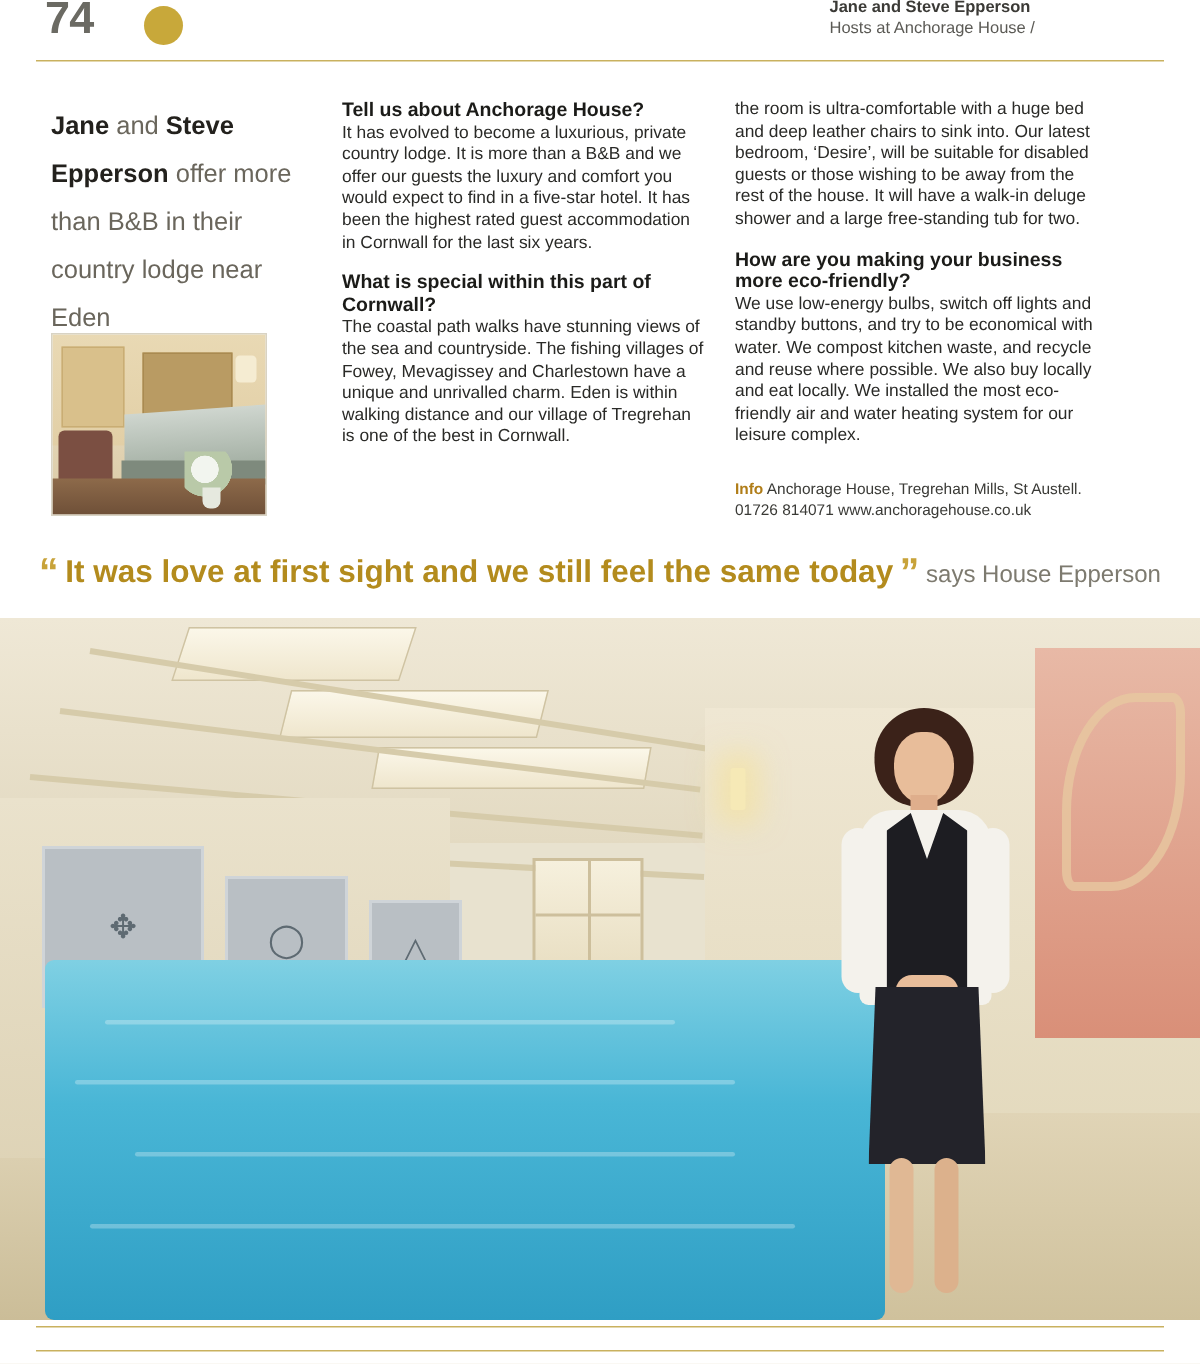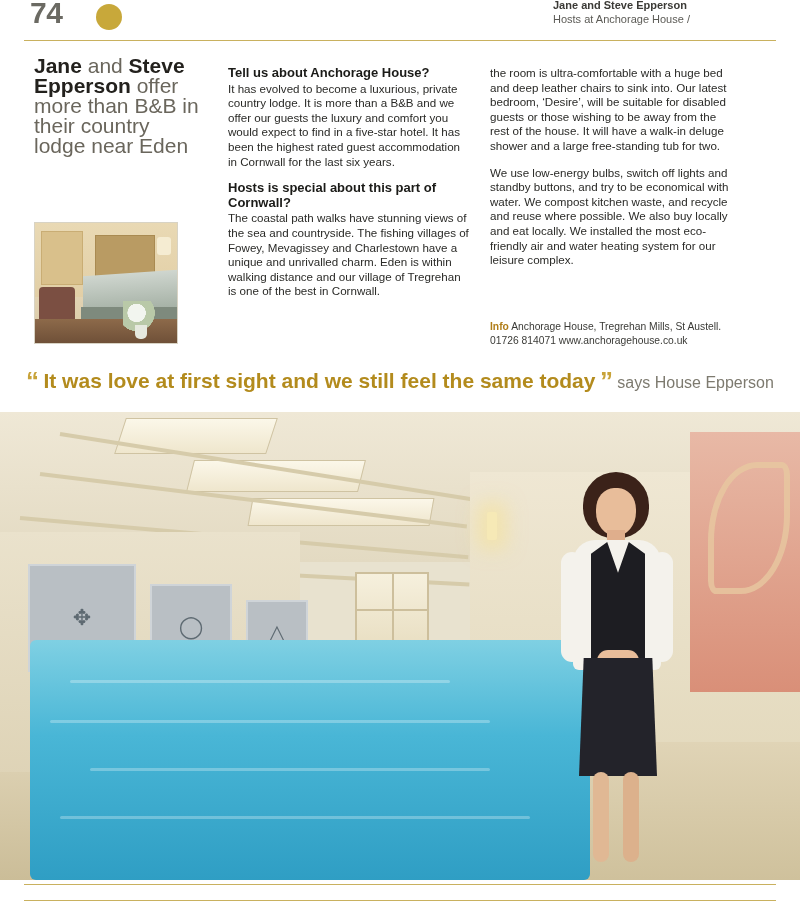--- a/index.html
+++ b/index.html
@@ -61,24 +61,24 @@
     left: 24px;
     width: 752px;
     height: 1px;
     background: #c9b15f;
   }
   .rule-top { top: 40px; }
 
   
   .lede {
     position: absolute;
-    left: 34px; top: 56px;
+    left: 34px; top: 68px;
     width: 165px;
-    font-size: 21px;
-    line-height: 20px;
+    font-size: 17px;
+    line-height: 32px;
     color: #6a665c;
   }
   .lede b { color: #23211d; font-weight: 700; }
 
   .room-photo {
     position: absolute;
     left: 34px; top: 222px;
     width: 142px; height: 120px;
     border: 1px solid #d8d3c4;
     overflow: hidden;
@@ -359,28 +359,29 @@
   <div class="chair"></div>
   <div class="floor"></div>
   <div class="flowers"></div>
   <div class="vase"></div>
 </div>
 
 <div class="col col-1">
   <p class="qhead">Tell us about Anchorage House?</p>
   <p class="ptext">It has evolved to become a luxurious, private country lodge. It is more than a B&amp;B and we offer our guests the luxury and comfort you would expect to find in a five-star hotel. It has been the highest rated guest accommodation in Cornwall for the last six years.</p>
 
-  <p class="qhead">Hosts is special about this part of Cornwall?</p>
+  <p class="qhead">What is special within this part of Cornwall?</p>
   <p class="ptext">The coastal path walks have stunning views of the sea and countryside. The fishing villages of Fowey, Mevagissey and Charlestown have a unique and unrivalled charm. Eden is within walking distance and our village of Tregrehan is one of the best in Cornwall.</p>
 
 </div>
 
 <div class="col col-2">
   <p class="ptext">the room is ultra-comfortable with a huge bed and deep leather chairs to sink into. Our latest bedroom, ‘Desire’, will be suitable for disabled guests or those wishing to be away from the rest of the house. It will have a walk-in deluge shower and a large free-standing tub for two.</p>
 
+  <p class="qhead">How are you making your business more eco-friendly?</p>
   <p class="ptext">We use low-energy bulbs, switch off lights and standby buttons, and try to be economical with water. We compost kitchen waste, and recycle and reuse where possible. We also buy locally and eat locally. We installed the most eco-friendly air and water heating system for our leisure complex.</p>
 </div>
 
 <div class="info-line">
   <span class="label">Info</span>
   <span>Anchorage House, Tregrehan Mills, St Austell.</span><br>
   <span>01726 814071 www.anchoragehouse.co.uk</span>
 </div>
 
 <div class="pullquote">

